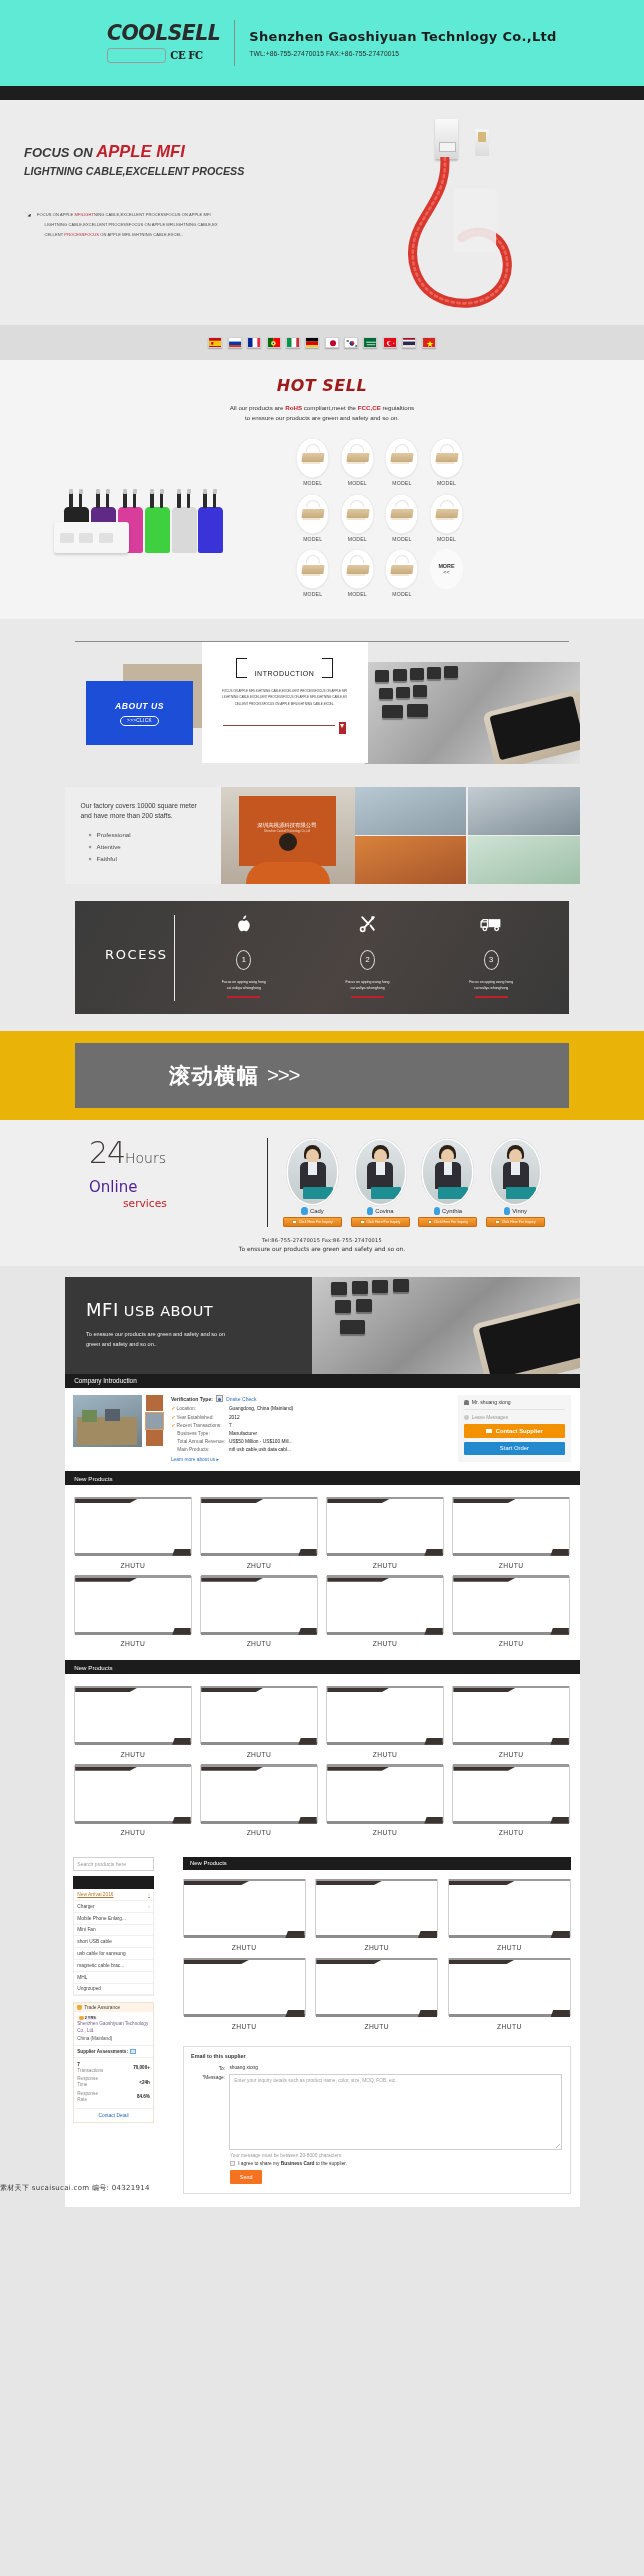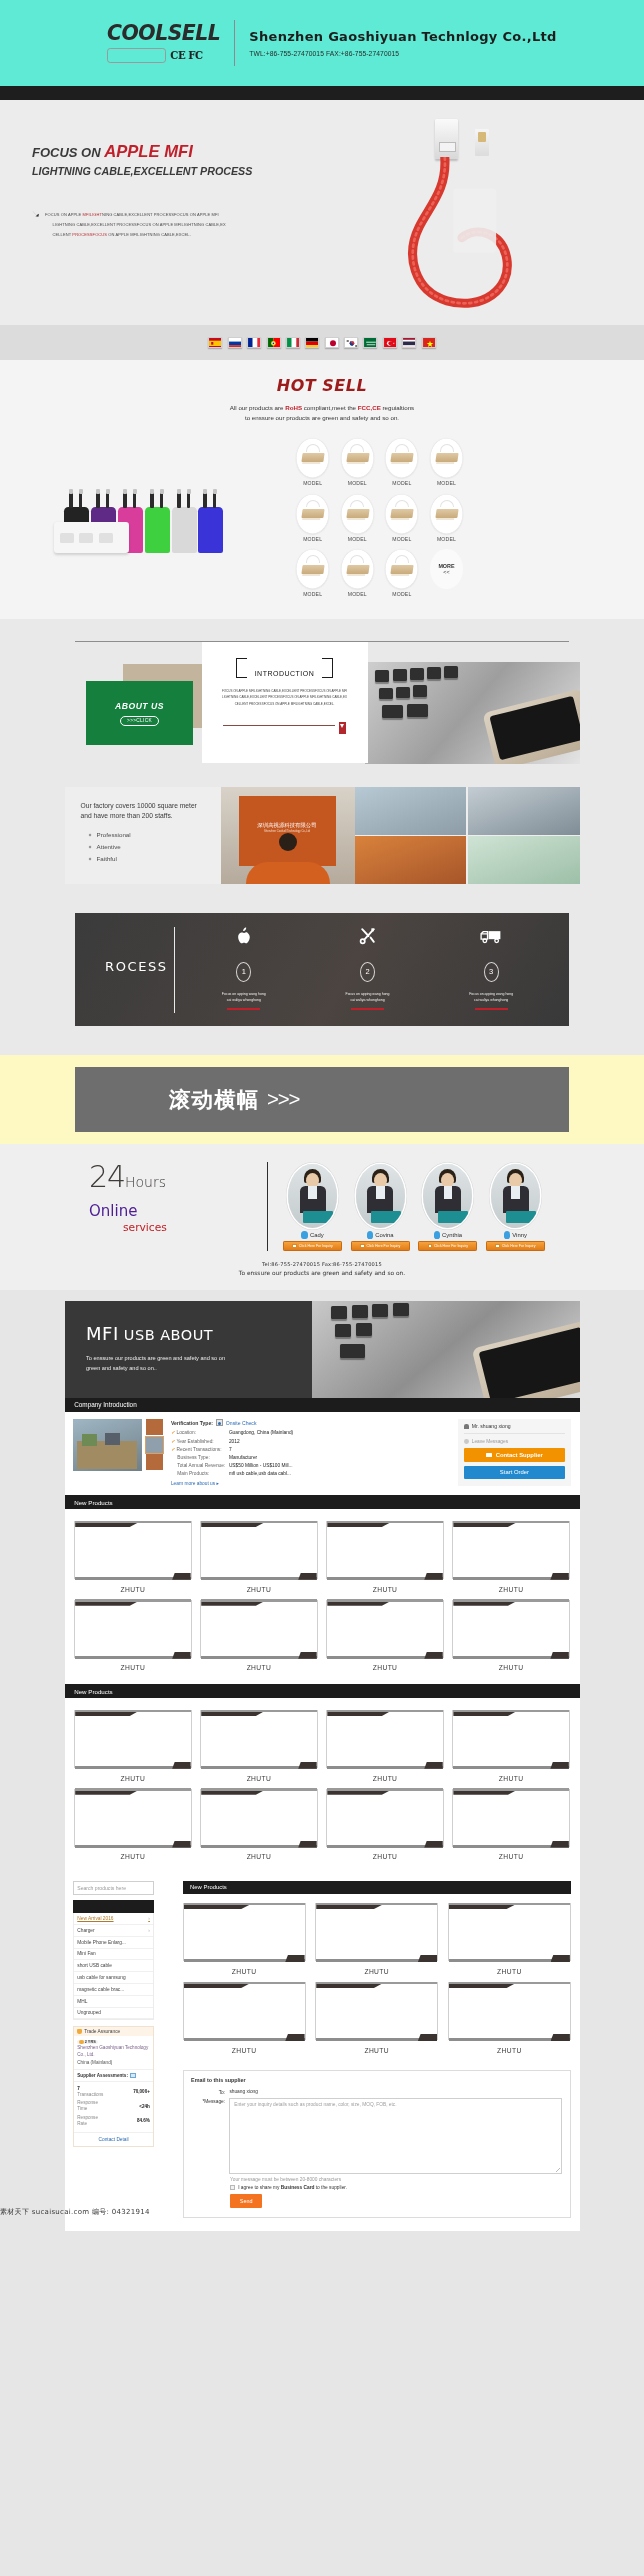--- a/index.html
+++ b/index.html
@@ -29,21 +29,21 @@
               font-family:"DejaVu Serif", serif; letter-spacing:-0.5px;}
   .vdiv { width:1.1px; height:46px; background:#8b8b8b; margin:0 14px; }
   .co-block { display:flex; flex-direction:column; }
   .co-name { font-size:13px; font-weight:bold; color:#1d1d1d; letter-spacing:0.3px;
              font-family:"DejaVu Sans", sans-serif; }
   .co-tel { font-size:6.7px; color:#2a2a2a; margin-top:5.4px; letter-spacing:0.1px; }
   .black-bar { height:14px; background:#1e1e1e; }
 
   
   .hero { height:225px; background:#ececec; position:relative; overflow:hidden; }
-  .hero-text { position:absolute; left:32px; top:42px; width:301px; }
+  .hero-text { position:absolute; left:24px; top:42px; width:301px; }
   .hero-h1 { font-size:13px; font-style:italic; font-weight:bold; color:#3a3a3a;
              letter-spacing:0px; white-space:nowrap;}
   .hero-h1 .accent { color:#c0202a; font-size:16.6px; }
   .hero-h2 { font-size:10.7px; font-style:italic; font-weight:bold; color:#3a3a3a;
              margin-top:3.2px; letter-spacing:0; }
   .hero-body { margin-top:33px; position:relative; padding-left:13px; }
   .hero-arrow { position:absolute; left:0; top:1.1px; width:8.6px; height:6.4px; }
   .hero-body p { font-size:4px; color:#4a4a4a; line-height:9.7px; letter-spacing:0.1px; }
   .hero-body p.i2 { padding-left:7.5px; }
   .hero-body .red { color:#b8292f; }
@@ -95,21 +95,21 @@
   .more-circle { width:33px;height:40px;margin:0 auto;border-radius:50%/50%;background:#fafafa;
      display:flex;flex-direction:column;align-items:center;justify-content:center;cursor:pointer;}
   .more-t1{font-size:5.4px;color:#333;font-weight:bold;}
   .more-t2{font-size:5.4px;color:#333;}
 
   
   .why { background:#e9e9e9; padding:15px 0 0; }
   .why-rule { width:494px; height:1.1px; background:#8d8d8d; margin:7.5px auto 0;}
   .why-stage { position:relative; width:515px; margin:0 auto; height:145px; }
   .about-card { position:absolute; left:21.5px; top:39px; width:107px; height:64px;
-     background:#15803d; color:#fff; display:flex; flex-direction:column;
+     background:#1d4ed8; color:#fff; display:flex; flex-direction:column;
      align-items:center; justify-content:center; }
   .about-tan { position:absolute; left:58px; top:21.5px; width:118px; height:64px; background:#c2b49d; }
   .about-title{font-size:8.6px;font-style:italic;font-weight:bold;letter-spacing:0.5px;position:relative;z-index:2;}
   .click-btn{margin-top:5.4px;border:0.5px solid #fff;border-radius:5.9px;padding:1.1px 5.9px;
      font-size:4.8px;letter-spacing:0.3px;position:relative;z-index:2;cursor:pointer;}
   .intro-card { position:absolute; left:137px; top:0; width:166px; height:121px;
      background:#fff; z-index:4; padding:16px 11.8px 0; }
   .intro-brk { width:97px; height:18px; margin:0 auto; position:relative; }
   .intro-brk:before,.intro-brk:after{content:"";position:absolute;top:0;width:9.7px;height:18px;
      border:1.1px solid #1b1b1b;}
@@ -139,35 +139,35 @@
   .factory-main{width:134px;background:linear-gradient(180deg,#d8d2c8,#b5aa9c);position:relative;overflow:hidden;}
   .reception{position:absolute;left:18px;top:8.6px;width:97px;height:70px;background:#c4561f;}
   .reception .cn{position:absolute;left:0;right:0;top:26px;text-align:center;color:#fff;font-size:5.4px;}
   .reception .en{position:absolute;left:0;right:0;top:34px;text-align:center;color:#f2d9c7;font-size:2.7px;}
   .desk{position:absolute;left:25px;bottom:0;width:84px;height:22.5px;background:#d4601f;border-radius:21.5px 21.5px 0 0;}
   .factory-grid{flex:1;display:grid;grid-template-columns:1fr 1fr;grid-template-rows:1fr 1fr;gap:1.1px;}
   .fg-cell{position:relative;overflow:hidden;}
 
   
   .process-wrap { background:#e9e9e9; padding:17px 0; }
-  .process { width:494px; margin:12px auto; height:113px;
+  .process { width:494px; margin:0 auto; height:113px;
      background:linear-gradient(120deg,#3b3b3b,#4b4441 55%,#393939); position:relative; color:#fff;}
   .proc-title{position:absolute;left:30px;top:46px;font-size:13px;letter-spacing:1.6px;
      font-family:"DejaVu Sans", sans-serif;}
   .proc-div{position:absolute;left:99px;top:14px;width:1.1px;height:86px;background:#e9e9e9;}
   .proc-items{position:absolute;left:107px;right:16px;top:11.8px;display:flex;}
   .proc-item{flex:1;text-align:center;}
   .proc-ico{height:22.5px;display:flex;align-items:center;justify-content:center;}
   .proc-num{width:15px;height:20.4px;border:0.5px solid #d5d5d5;border-radius:50%;margin:14px auto 0;
      display:flex;align-items:center;justify-content:center;font-size:7.5px;}
   .proc-cap{font-size:3.5px;line-height:5.9px;margin-top:9.7px;color:#f0f0f0;}
   .proc-bar{width:33px;height:1.6px;background:#c0202a;margin:4.8px auto 0;}
 
   
-  .scroll-wrap{background:#fef9c3;padding:11.8px 0;}
+  .scroll-wrap{background:#eab308;padding:11.8px 0;}
   .scroll-banner{width:494px;height:65px;margin:0 auto;background:#6e6e6e;
      display:flex;align-items:center;padding-left:94px;}
   .scroll-banner .cn{font-size:21.5px;font-weight:bold;color:#fff;letter-spacing:1.1px;
      font-family:"DejaVu Sans", sans-serif;}
   .scroll-banner .ar{font-size:20.4px;color:#fff;margin-left:7.5px;letter-spacing:-1.1px;}
 
   
   .hours-wrap{background:#efefef;padding:18px 0 14px;}
   .hours{width:494px;margin:0 auto;display:flex;}
   .hours-left{width:177px;position:relative;padding-left:14px;}

